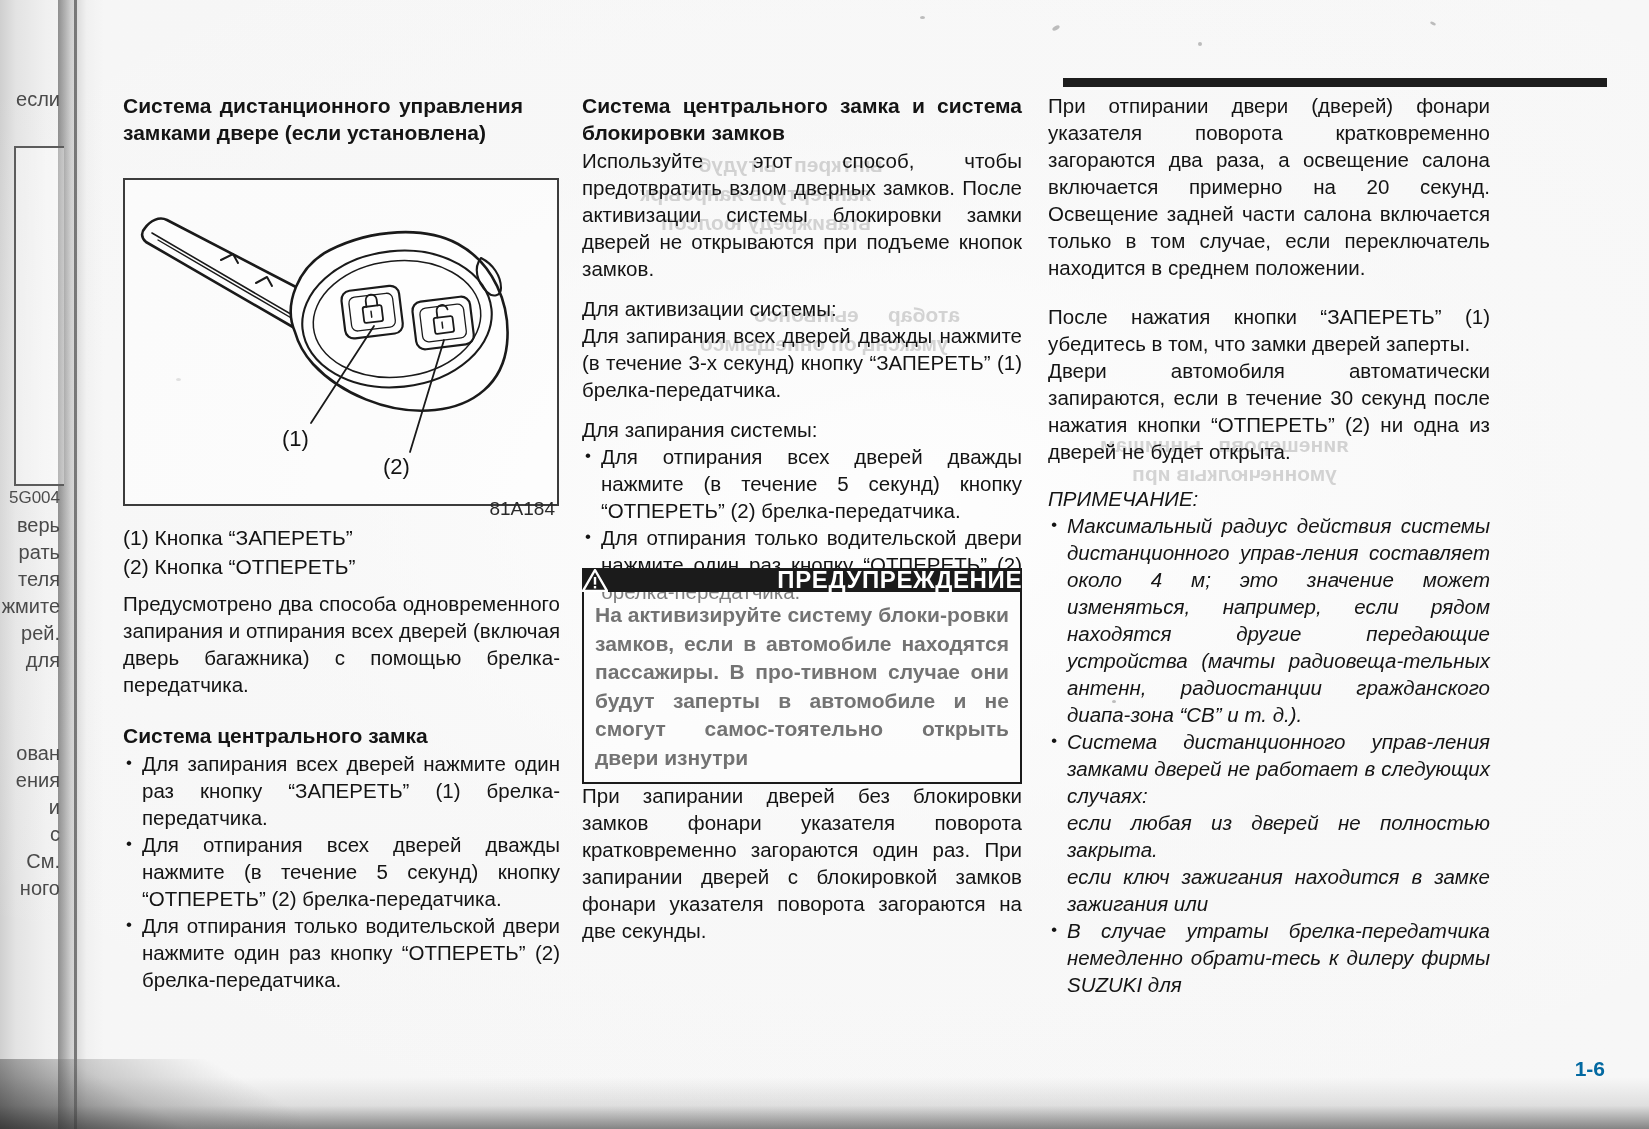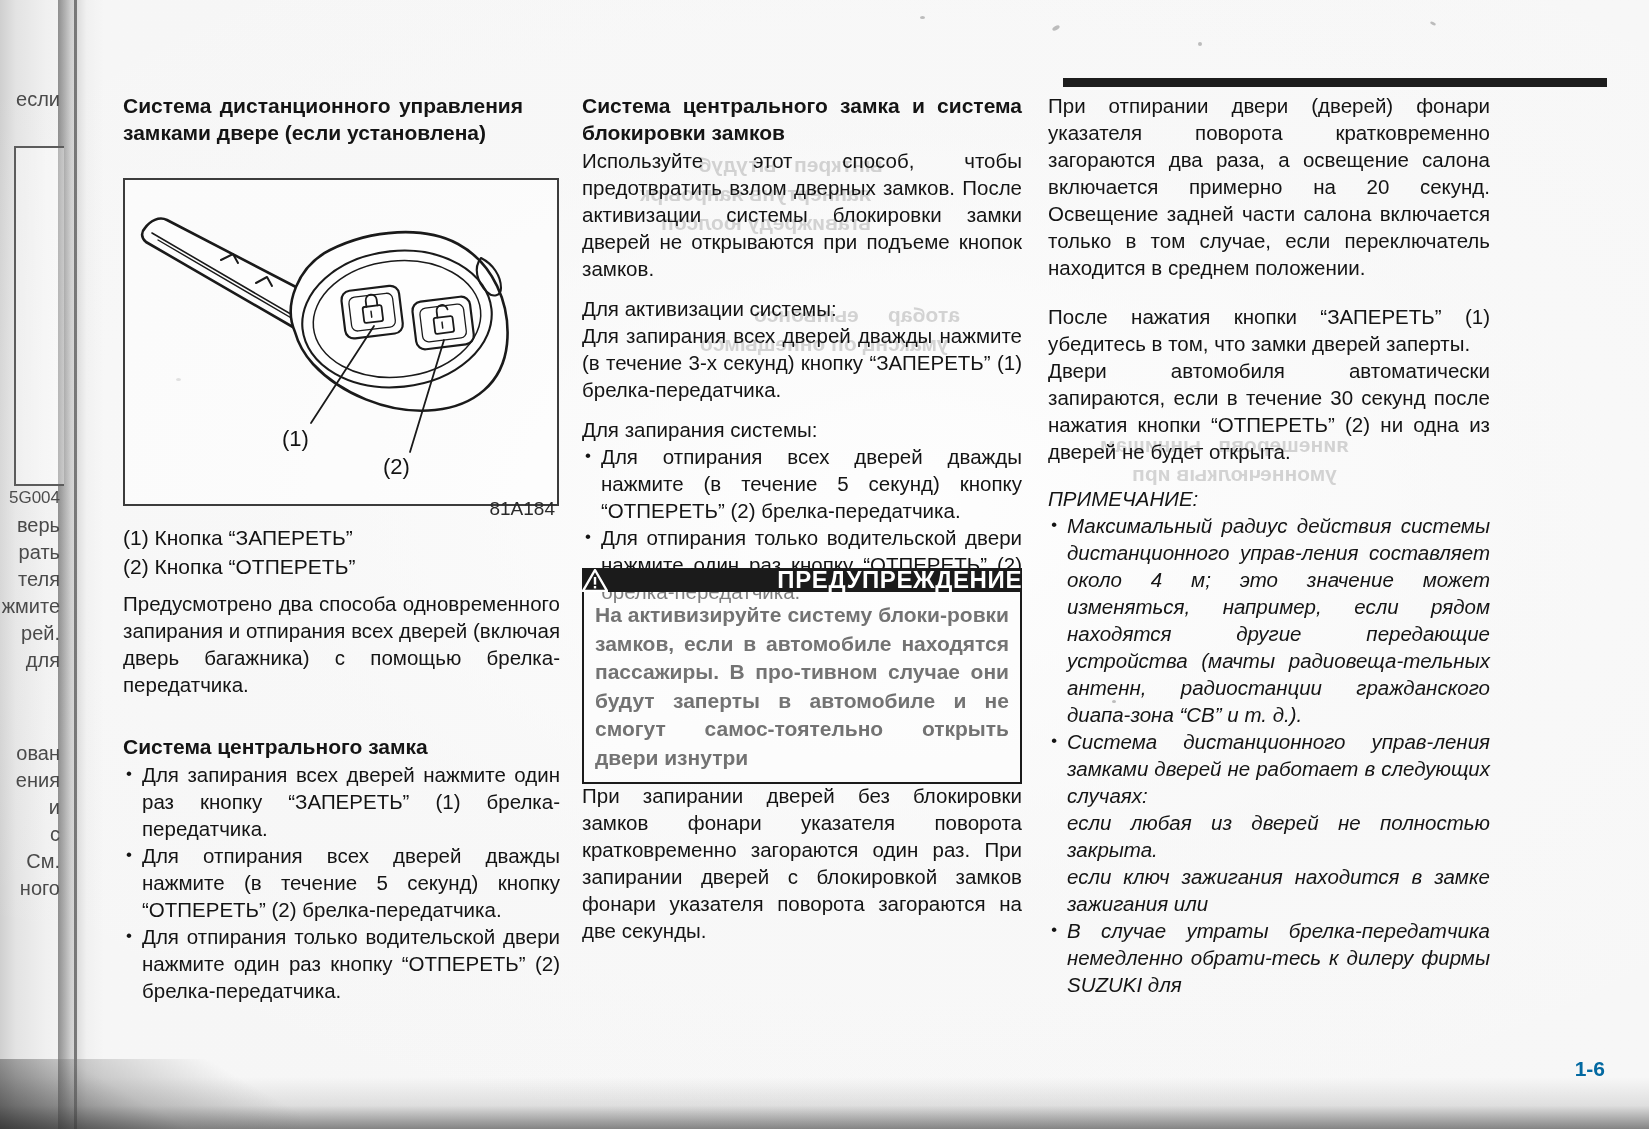--- a/index.html
+++ b/index.html
@@ -322,21 +322,21 @@
   </div>
 
   <div class="fig-code">81A184</div>
 
   <div class="fig-legend">
     <div>(1) Кнопка “ЗАПЕРЕТЬ”</div>
     <div>(2) Кнопка “ОТПЕРЕТЬ”</div>
   </div>
 
   <div class="col" style="left:123px; top:590px; width:437px;">
-    <p class="para" style="margin-bottom:35px;">Предусмотрено два способа одновременного запирания и отпирания всех дверей (включая дверь багажника) с помощью брелка-передатчика.</p>
+    <p class="para" style="margin-bottom:24px;">Предусмотрено два способа одновременного запирания и отпирания всех дверей (включая дверь багажника) с помощью брелка-передатчика.</p>
 
     <h2 class="sec">Система центрального замка</h2>
 
     <ul class="bl">
       <li>Для запирания всех дверей нажмите один раз кнопку “ЗАПЕРЕТЬ” (1) брелка-передатчика.</li>
       <li>Для отпирания всех дверей дважды нажмите (в течение 5 секунд) кнопку “ОТПЕРЕТЬ” (2) брелка-передатчика.</li>
       <li>Для отпирания только водительской двери нажмите один раз кнопку “ОТПЕРЕТЬ” (2) брелка-передатчика.</li>
     </ul>
   </div>
 

